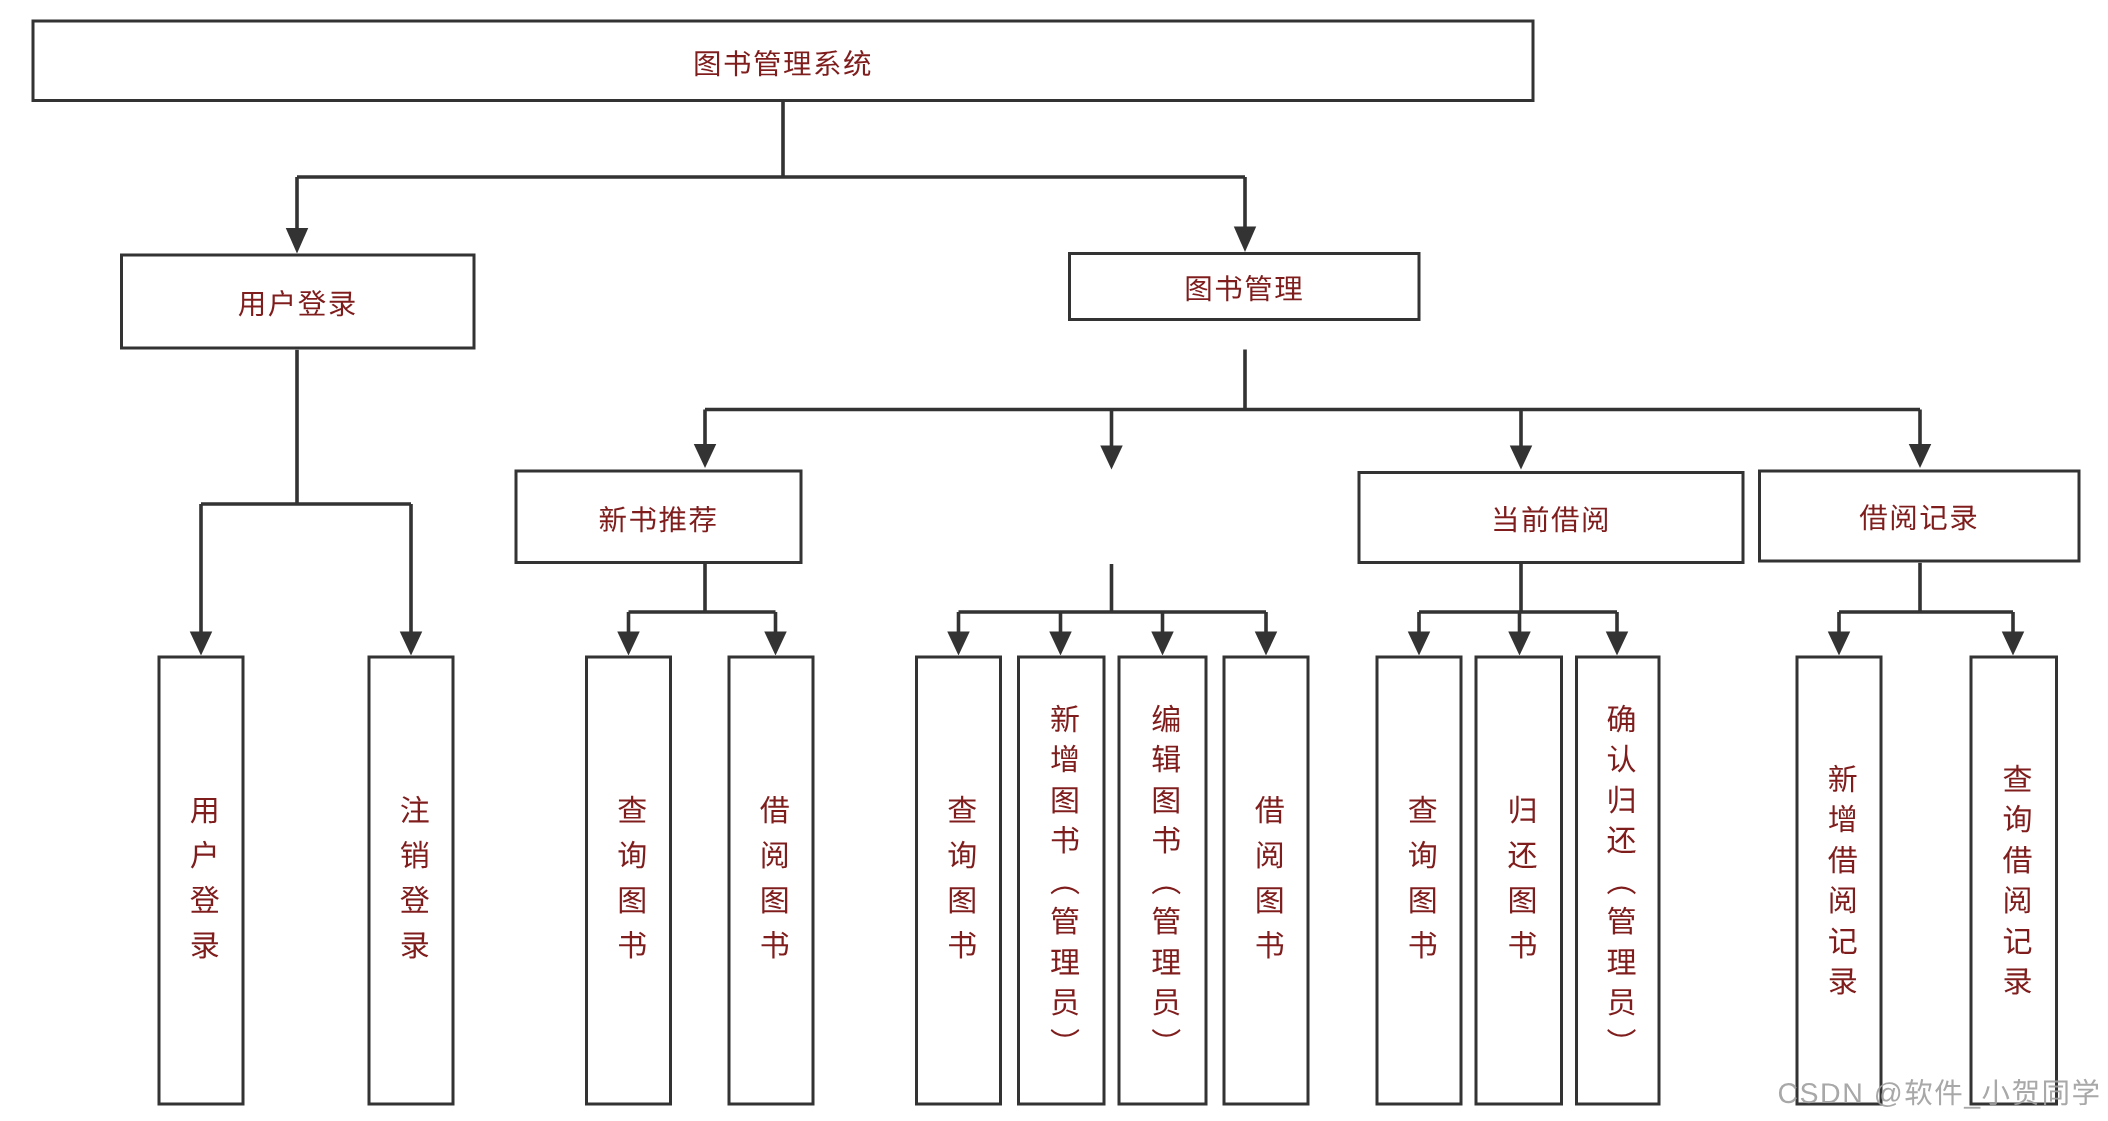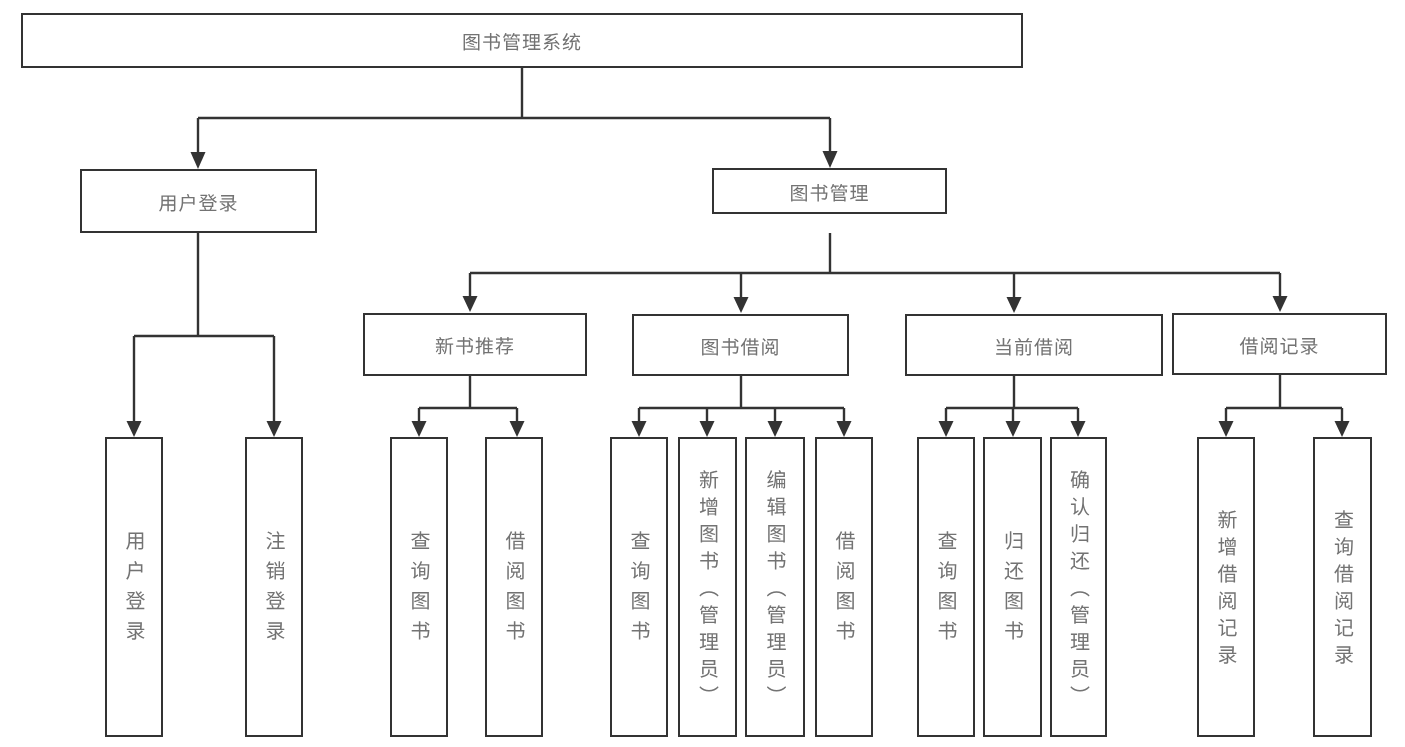--- a/index.html
+++ b/index.html
@@ -9,21 +9,21 @@
     background:#ffffff;
     font-family:"Liberation Sans", sans-serif;
     overflow:hidden;
   }
   #connectors{position:absolute;left:0;top:0;width:1405px;height:747px;}
   .box{
     position:absolute;
     box-sizing:border-box;
     border:2.4px solid #333333;
     background:#ffffff;
-    color:#737373;
+    color:#7f1d1d;
     display:flex;
     align-items:center;
     justify-content:center;
     font-size:19px;
     letter-spacing:1px;
     text-align:center;
   }
   .vbox{
     writing-mode:vertical-rl;
     text-orientation:mixed;
@@ -106,22 +106,21 @@
       <polygon points="1218.5,421 1233.5,421 1226,437"></polygon>
       <polygon points="1334.5,421 1349.5,421 1342,437"></polygon>
     </g>
   </svg>
 
   <div class="box" style="left:21px;top:13px;width:1002px;height:55px;">图书管理系统</div>
 
   <div class="box" style="left:80px;top:169px;width:237px;height:64px;">用户登录</div>
   <div class="box" style="left:712px;top:168px;width:235px;height:46px;">图书管理</div>
 
-  <div class="box" style="left:363px;top:313px;width:224px;height:63px;">新书推荐</div>
-  <div class="box" style="left:632px;top:314px;width:217px;height:62px;">图书借阅</div>
+  <div class="box" style="left:343px;top:313px;width:192px;height:63px;">新书推荐</div>
   <div class="box" style="left:905px;top:314px;width:258px;height:62px;">当前借阅</div>
   <div class="box" style="left:1172px;top:313px;width:215px;height:62px;">借阅记录</div>
 
   <div class="box vbox" style="left:105px;top:437px;width:58px;height:300px;">用户登录</div>
   <div class="box vbox" style="left:245px;top:437px;width:58px;height:300px;">注销登录</div>
 
   <div class="box vbox" style="left:390px;top:437px;width:58px;height:300px;">查询图书</div>
   <div class="box vbox" style="left:485px;top:437px;width:58px;height:300px;">借阅图书</div>
 
   <div class="box vbox" style="left:610px;top:437px;width:58px;height:300px;">查询图书</div>
@@ -129,13 +128,14 @@
   <div class="box vbox long" style="left:745px;top:437px;width:60px;height:300px;">编辑图书（管理员）</div>
   <div class="box vbox" style="left:815px;top:437px;width:58px;height:300px;">借阅图书</div>
 
   <div class="box vbox" style="left:917px;top:437px;width:58px;height:300px;">查询图书</div>
   <div class="box vbox" style="left:983px;top:437px;width:59px;height:300px;">归还图书</div>
   <div class="box vbox long" style="left:1050px;top:437px;width:57px;height:300px;">确认归还（管理员）</div>
 
   <div class="box vbox long" style="left:1197px;top:437px;width:58px;height:300px;">新增借阅记录</div>
   <div class="box vbox long" style="left:1313px;top:437px;width:59px;height:300px;">查询借阅记录</div>
 
+  <div id="watermark">CSDN @软件_小贺同学</div>
 </div>
 
 </body></html>

